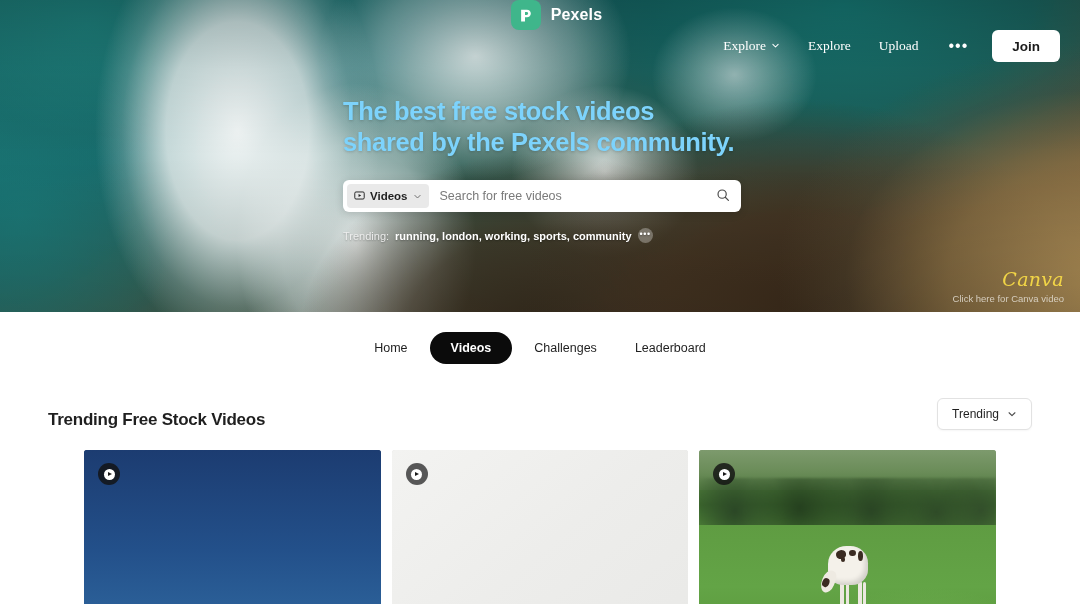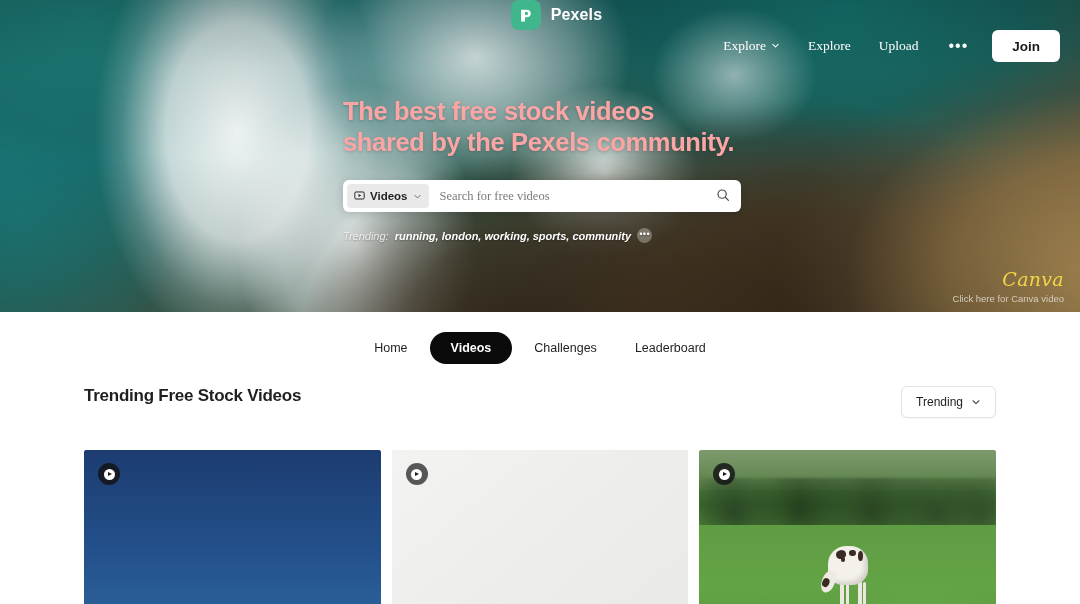--- a/index.html
+++ b/index.html
@@ -130,21 +130,21 @@
   
   .hero-inner {
     position: absolute;
     left: 343px;
     top: 96px;
     width: 398px;
     z-index: 5;
   }
 
   .hero-title {
-    color: #fca5a5;
+    color: #7dd3fc;
     font-size: 25.5px;
     line-height: 31px;
     font-weight: 700;
     letter-spacing: -0.35px;
     margin-bottom: 22px;
     text-shadow: 0 1px 3px rgba(0,0,0,0.18);
   }
 
   .searchbar {
     height: 32px;
@@ -172,21 +172,21 @@
     font-size: 11.5px;
     font-weight: 600;
     color: #1f1f1f;
   }
 
   .search-input {
     flex: 1;
     border: none;
     outline: none;
     background: transparent;
-    font-family: Liberation Serif, serif;
+    font-family: Liberation Sans, sans-serif;
     font-size: 12.5px;
     color: #1f1f1f;
     padding: 0 10px 0 11px;
     height: 100%;
   }
   .search-input::placeholder { color: #7a7a7a; }
 
   .search-go {
     width: 28px; height: 28px;
     display: flex; align-items: center; justify-content: center;
@@ -195,21 +195,20 @@
   }
 
   .trending-line {
     margin-top: 16px;
     display: flex;
     align-items: center;
     gap: 6px;
     font-size: 11px;
     color: #f0f0f0;
     text-shadow: 0 1px 2px rgba(0,0,0,0.3);
-    font-style: italic;
   }
   .trending-label { opacity: .92; }
   .trending-words { font-weight: 600; color: #ffffff; }
   .trending-more {
     width: 15px; height: 15px;
     border-radius: 50%;
     background: rgba(255,255,255,0.3);
     display: inline-flex; align-items: center; justify-content: center;
     font-size: 9px;
     letter-spacing: .5px;
@@ -267,23 +266,23 @@
   .tab.active {
     background: #0b0b0b;
     color: #ffffff;
     font-weight: 600;
     padding: 9px 21px;
   }
 
   
   .section-head {
     display: flex;
-    align-items: flex-start;
+    align-items: flex-end;
     justify-content: space-between;
-    padding: 0 84px;
+    padding: 0 48px;
     height: 44px;
     margin-top: 2px;
   }
   .section-title {
     font-size: 17px;
     font-weight: 700;
     color: #1f1f1f;
     letter-spacing: -0.25px;
   }
   .sort-select {

